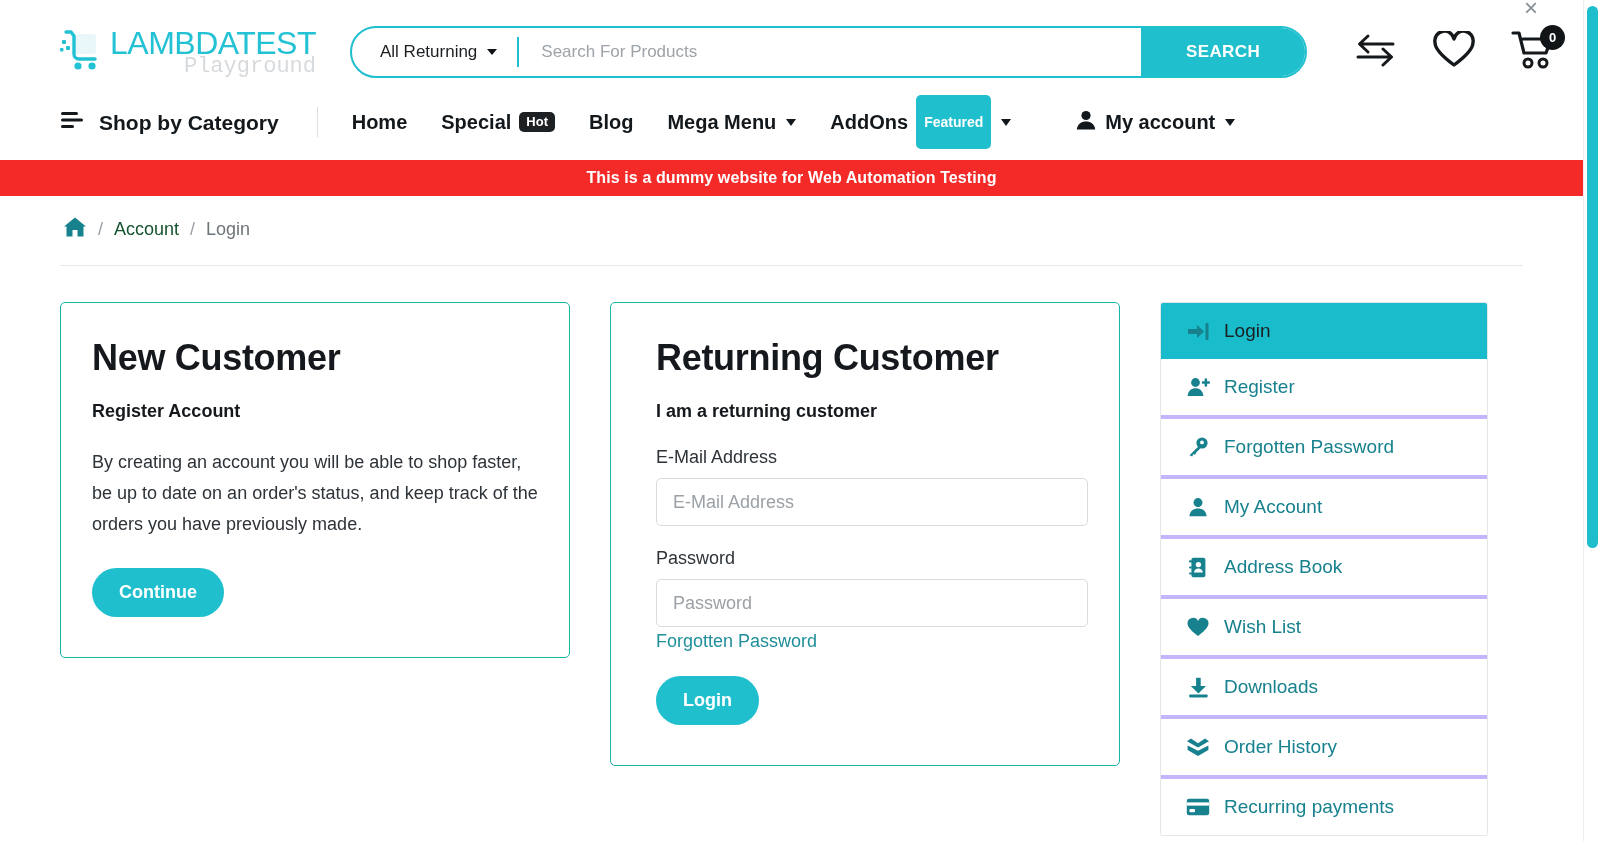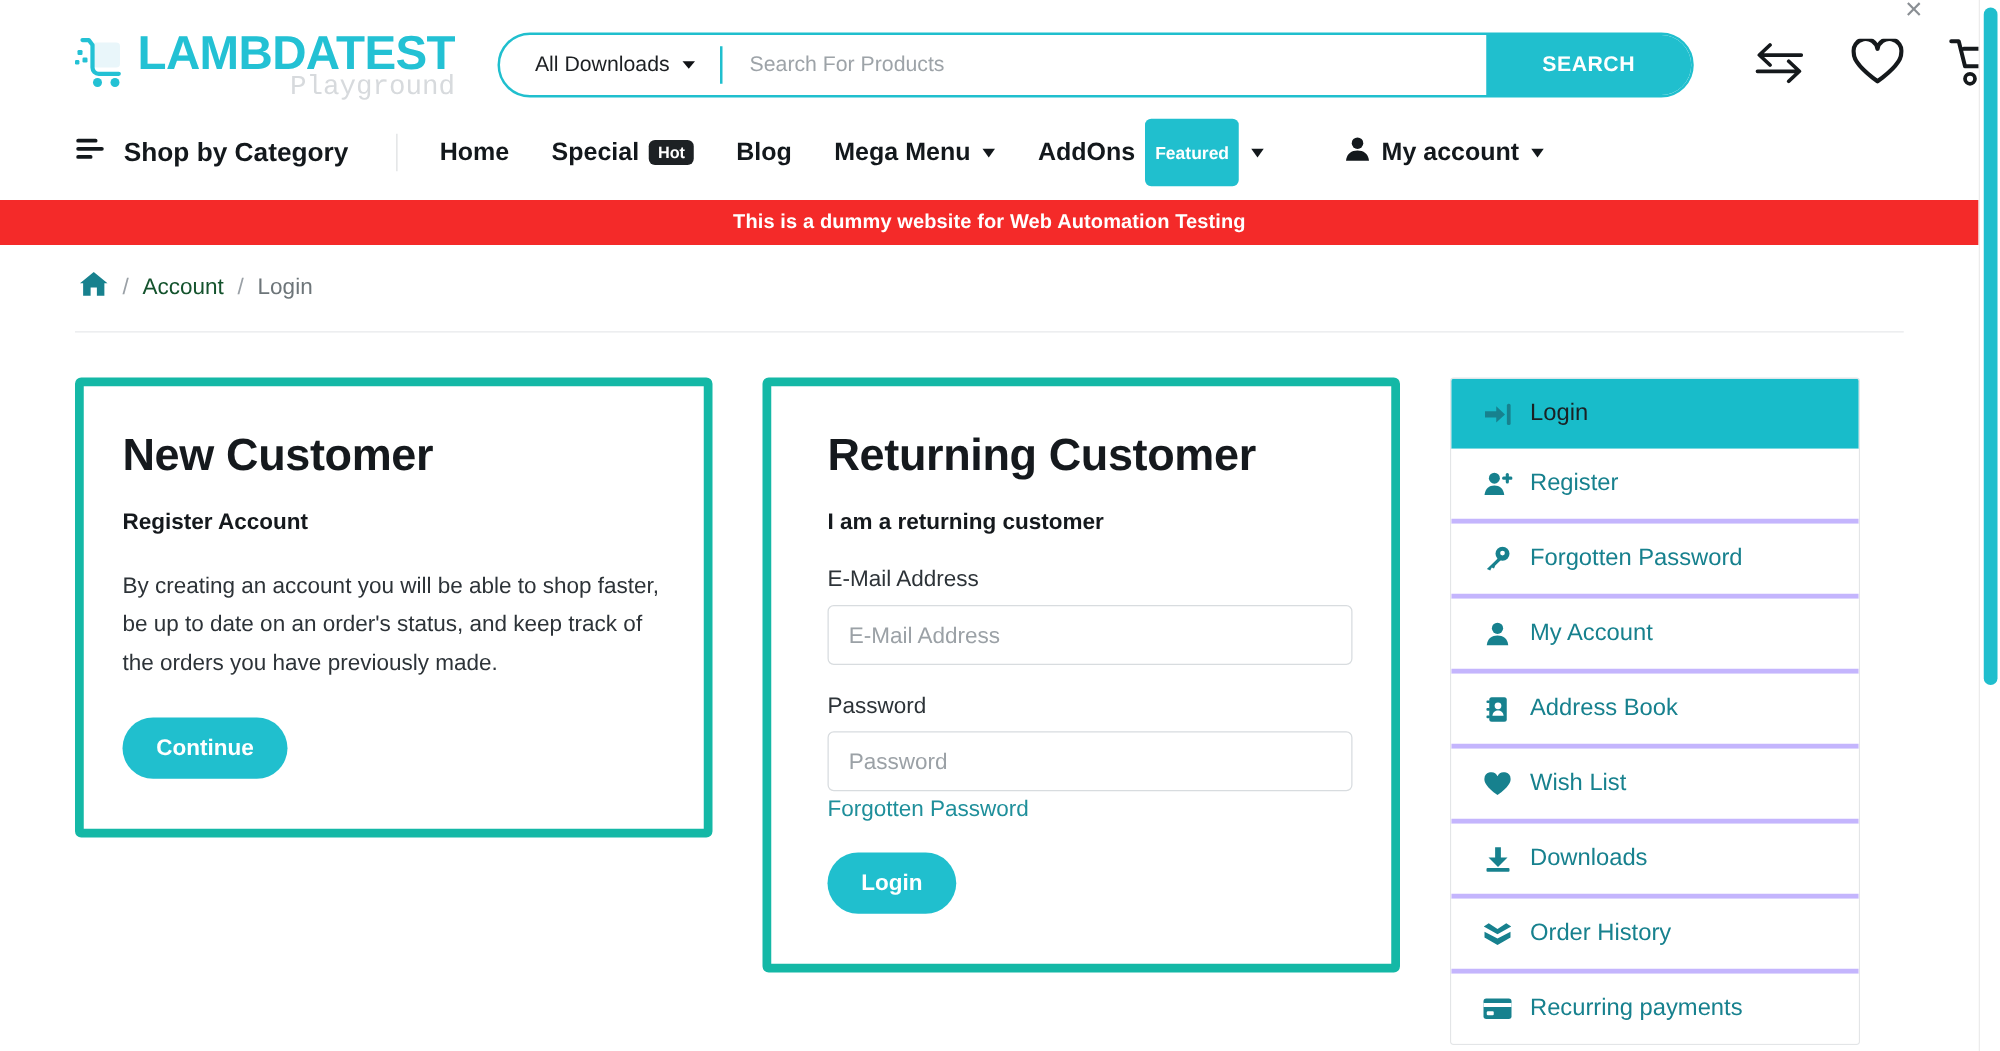--- a/index.html
+++ b/index.html
@@ -73,22 +73,22 @@
   .logo {
     display: flex;
     align-items: center;
     flex: 0 0 auto;
     margin-right: 30px;
     cursor: pointer;
   }
   .logo-cart { margin-right: 4px; }
   .logo-text { display: flex; flex-direction: column; line-height: 1; }
   .logo-main {
-    font-size: 38px;
-    font-weight: bold;
+    font-size: 32px;
+    font-weight: normal;
     letter-spacing: -0.5px;
     color: #23c1d4;
     font-family: "Liberation Sans", sans-serif;
   }
   .logo-sub {
     font-size: 22px;
     color: #d7dadd;
     text-align: right;
     margin-top: -3px;
     font-family: Liberation Mono, monospace;
@@ -265,21 +265,21 @@
 
   
   .content {
     display: flex;
     gap: 40px;
     padding: 36px 60px 0 60px;
     align-items: flex-start;
   }
 
   .card {
-    border: 7px solid #14b8a6;
+    border: 1px solid #14b8a6;
     border-radius: 5px;
     background: #ffffff;
     padding: 34px 31px 40px 31px;
   }
   .card-new { flex: 0 0 510px; }
   .card-ret { flex: 0 0 510px; padding-left: 45px; }
 
   .card-title {
     font-size: 36px;
     font-weight: bold;
@@ -395,21 +395,21 @@
           </svg>
         </span>
         <span class="logo-text">
           <span class="logo-main">LAMBDATEST</span>
           <span class="logo-sub">Playground</span>
         </span>
       </div>
 
       <div class="search-group">
         <button class="cat-select">
-          <span>All Downloads</span>
+          <span>All Returning</span>
           <span class="cat-caret"></span>
         </button>
         <span class="sep-bar"></span>
         <input class="search-input" type="text" placeholder="Search For Products" style="">
         <button class="search-btn">SEARCH</button>
       </div>
 
       <div class="header-icons">
         <a class="hicon">
           <svg width="44" height="34" viewBox="0 0 44 34">

